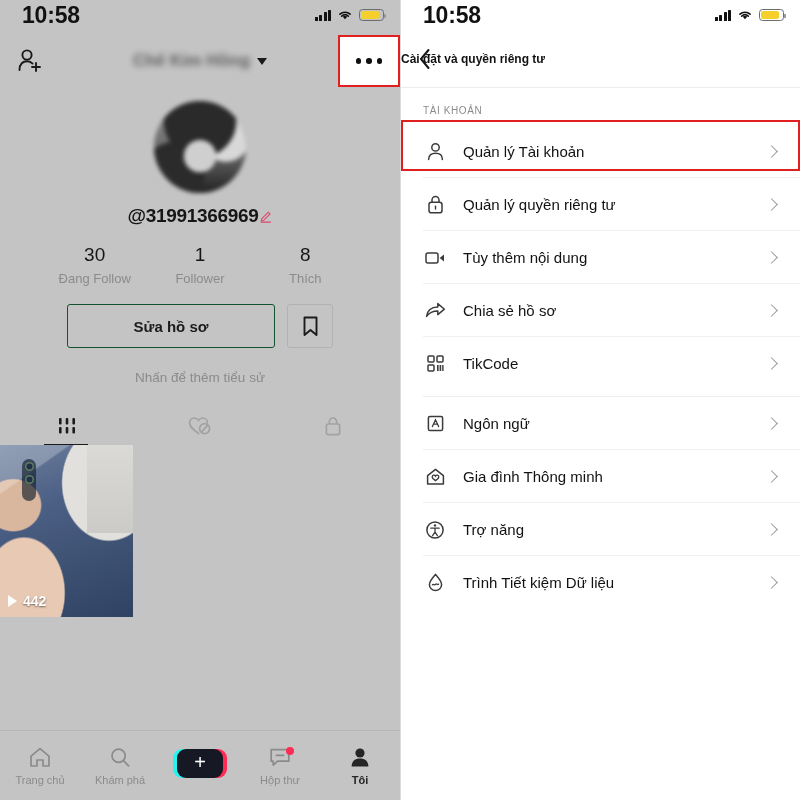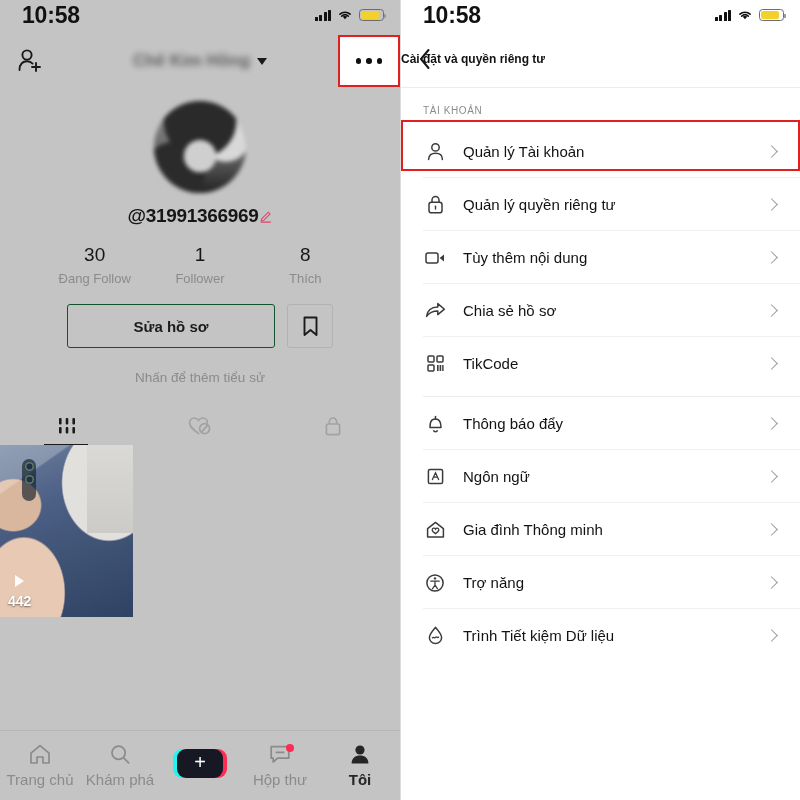--- a/index.html
+++ b/index.html
@@ -125,32 +125,32 @@
   }
   .thumb-lap { position: absolute; right: 0; top: 0; width: 46px; height: 88px;
     background: linear-gradient(180deg,#dad8d4,#c9c7c3); opacity: .85; }
   .thumb-cam { position: absolute; left: 22px; top: 14px; width: 14px; height: 42px;
     border-radius: 8px; background: rgba(20,30,45,.65); }
   .thumb-cam::before, .thumb-cam::after {
     content:""; position:absolute; left:2.5px; width:9px; height:9px; border-radius:50%;
     background:#223049; box-shadow: inset 0 0 0 1.5px #5c7f5f; }
   .thumb-cam::before { top: 3px; }
   .thumb-cam::after { top: 16px; }
-  .play { position: absolute; left: 8px; bottom: 8px; display: flex; align-items: center; gap: 6px; flex-direction: column; }
+  .play { position: absolute; left: 8px; bottom: 8px; display: flex; align-items: center; gap: 6px; }
   .play .tri { width: 0; height: 0; border-left: 9px solid rgba(255,255,255,.95);
                border-top: 6px solid transparent; border-bottom: 6px solid transparent; }
   .play .cnt { color: #fff; font-size: 14px; font-weight: 700; text-shadow: 0 1px 2px rgba(0,0,0,.5); }
 
   .bottomnav {
     position: absolute; left: 0; bottom: 0; width: 400px; height: 70px;
     border-top: 1px solid #b5b5b5;
     display: flex; align-items: center;
   }
   .nav-item { flex: 1; display: flex; flex-direction: column; align-items: center; gap: 5px; position: relative; }
-  .nav-lbl { font-size: 15px; color: #8b8b8b; }
+  .nav-lbl { font-size: 11px; color: #8b8b8b; }
   .nav-item.active .nav-lbl { color: #262626; font-weight: 700; }
   .plus-btn {
     width: 46px; height: 29px; border-radius: 9px; position: relative;
     background: #161823;
     display: flex; align-items: center; justify-content: center;
   }
   .plus-btn::before { content:""; position:absolute; left:-4px; top:0; width:22px; height:29px;
     border-radius: 9px 0 0 9px; background:#25f4ee; z-index:-1; }
   .plus-btn::after { content:""; position:absolute; right:-4px; top:0; width:22px; height:29px;
     border-radius: 0 9px 9px 0; background:#fe2c55; z-index:-1; }
@@ -445,31 +445,20 @@
         </span>
         <span class="lb">TikCode</span>
         <span class="chev"></span>
       </div>
     </div>
 
     <div class="grp-divider"></div>
 
 
     <div class="rowlist">
-      <div class="row sep">
-        <span class="ic">
-          <svg width="19" height="21" viewBox="0 0 19 21">
-            <path d="M4 14.4 C4 10.8 4.2 6 9.5 6 C14.8 6 15 10.8 15 14.4 Z" fill="none" stroke="#3b3b3b" stroke-width="1.5" stroke-linejoin="round"></path>
-            <path d="M9.5 6 V3.6" stroke="#3b3b3b" stroke-width="1.5" stroke-linecap="round"></path>
-            <path d="M7.4 17.2 A2.2 2.2 0 0 0 11.6 17.2" fill="none" stroke="#3b3b3b" stroke-width="1.4"></path>
-          </svg>
-        </span>
-        <span class="lb">Thông báo đẩy</span>
-        <span class="chev"></span>
-      </div>
 
       <div class="row sep">
         <span class="ic">
           <svg width="19" height="19" viewBox="0 0 19 19">
             <rect x="2.4" y="2.4" width="14.2" height="14.2" rx="1.6" fill="none" stroke="#3b3b3b" stroke-width="1.5"></rect>
             <path d="M6.4 12.6 L9.5 5.8 L12.6 12.6 M7.6 10.2 H11.4" fill="none" stroke="#3b3b3b" stroke-width="1.3" stroke-linecap="round"></path>
           </svg>
         </span>
         <span class="lb">Ngôn ngữ</span>
         <span class="chev"></span>

